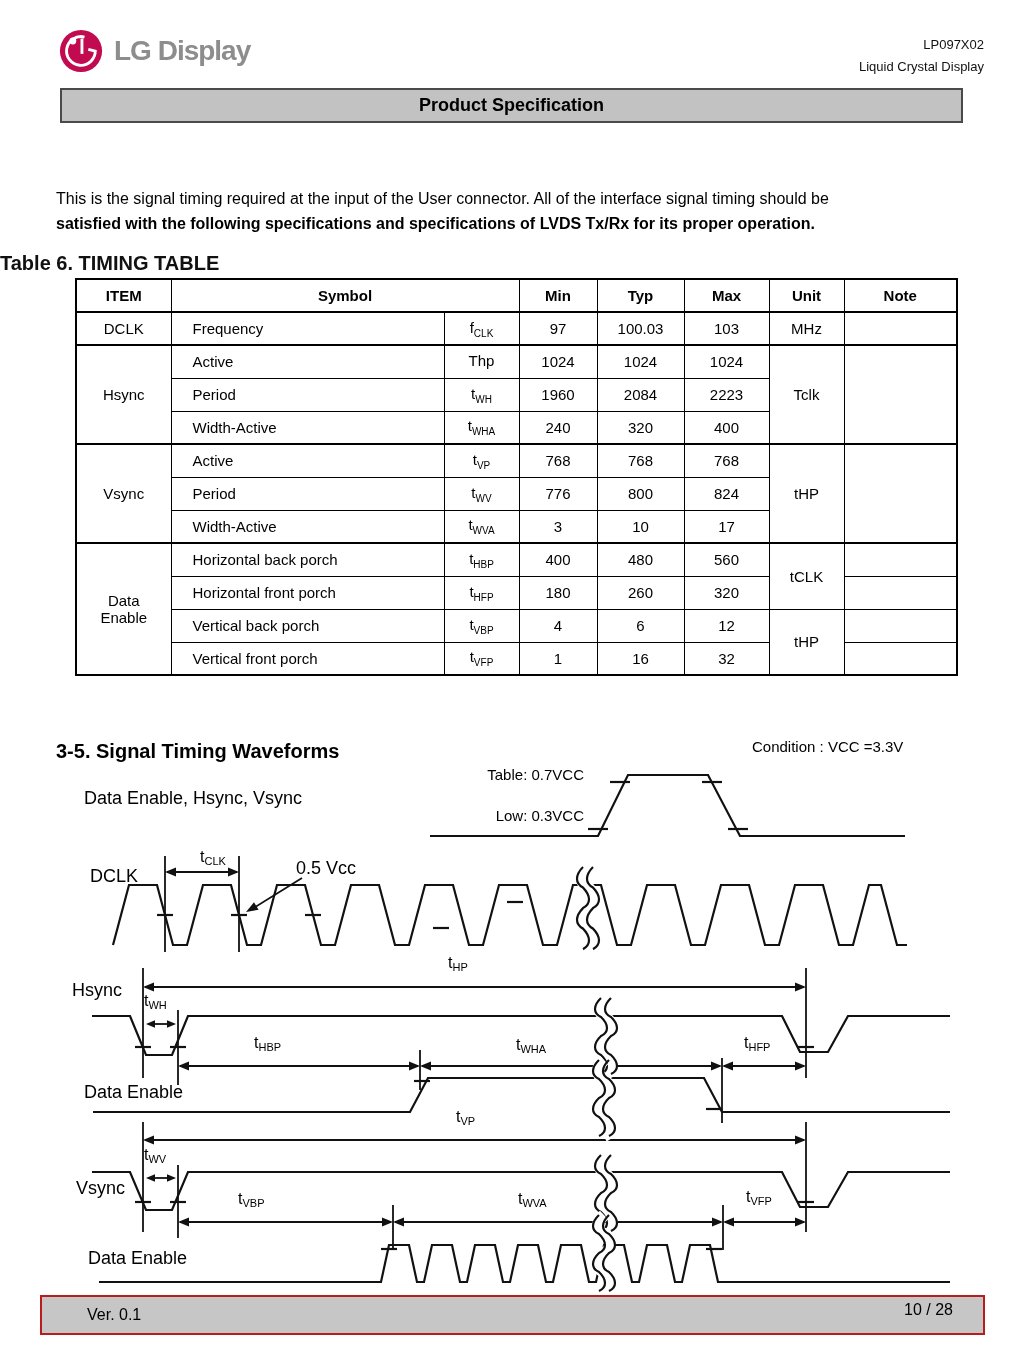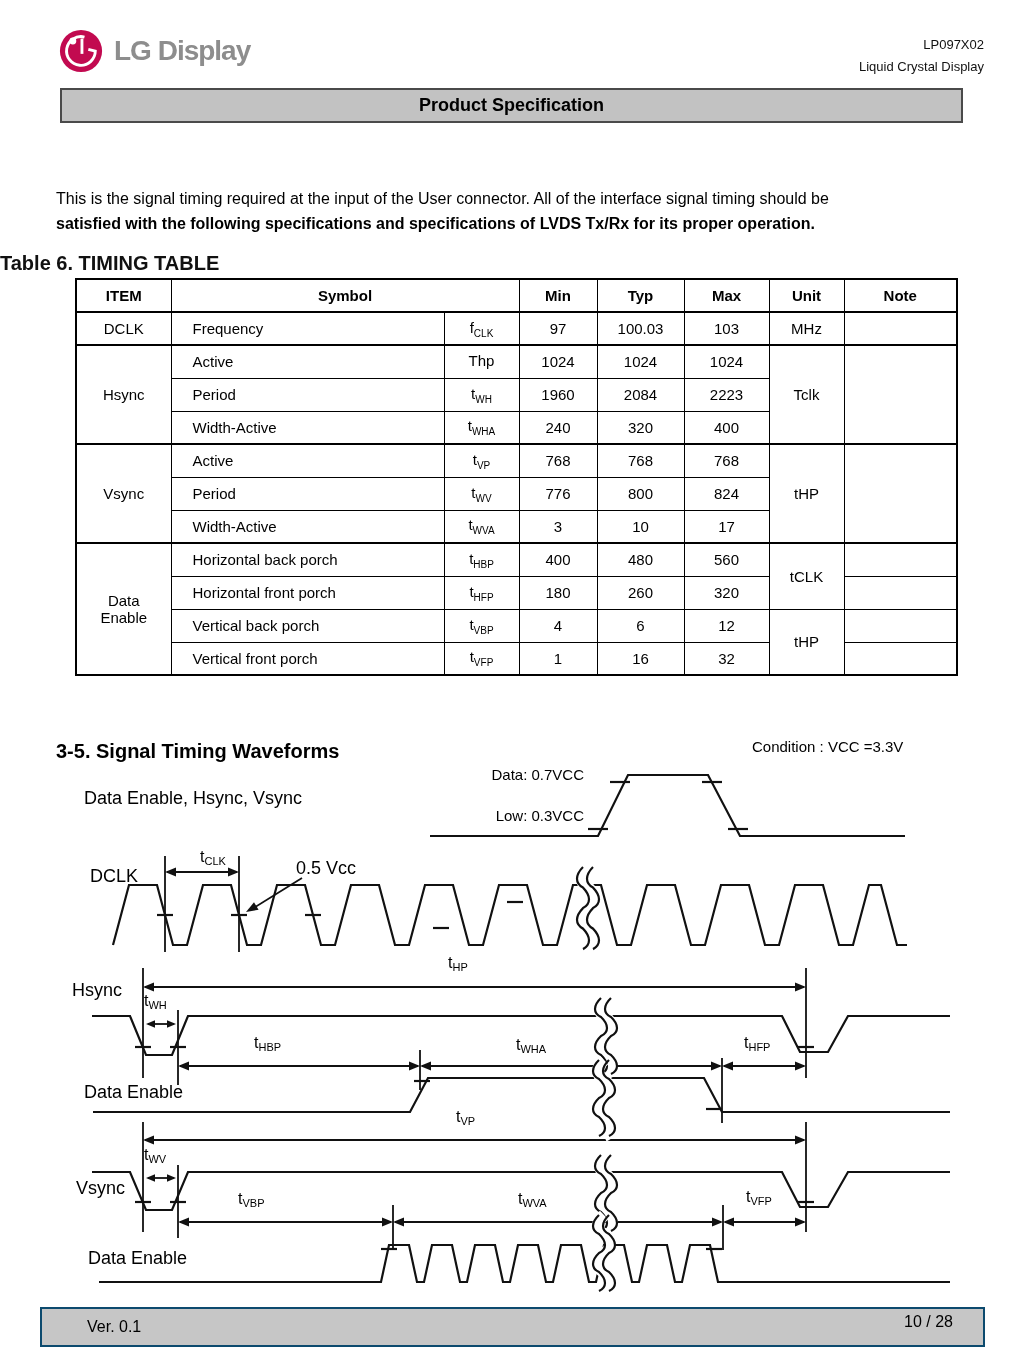--- a/index.html
+++ b/index.html
@@ -42,21 +42,21 @@
   .wv{fill:none;stroke:#111;stroke-width:2.2px;stroke-linejoin:miter;}
   .gd{stroke:#111;stroke-width:1.8px;}
   .tk{stroke:#111;stroke-width:2.2px;}
   .ar{stroke:#111;stroke-width:1.8px;}
   .ah{fill:#111;stroke:none;}
   .sqw{stroke:#fff;stroke-width:12px;fill:none;}
   .sqb{stroke:#111;stroke-width:2.2px;fill:none;}
 
   
   .footer{position:absolute;left:40px;top:1295px;width:945px;height:40px;background:#c6c6c6;
-          border:2px solid #0c4a6e;box-sizing:border-box;font-size:16px;color:#000;margin-top:12px;}
+          border:2px solid #b91c1c;box-sizing:border-box;font-size:16px;color:#000;}
   .footer .ver{position:absolute;left:45px;top:9px;}
   .footer .date{position:absolute;left:0;width:100%;text-align:center;top:9px;}
   .footer .pg{position:absolute;right:30px;top:4px;}
 </style>
 </head>
 <body>
 
 <div class="page">
 
   <div class="brand-row">
@@ -193,21 +193,21 @@
         <td>16</td>
         <td>32</td>
         <td></td>
       </tr>
     </tbody>
   </table>
 
   <div class="h1" style="top:740px;">3-5. Signal Timing Waveforms</div>
   <div class="wl-sm" style="left:752px;top:738px;">Condition : VCC =3.3V</div>
   <div class="wl" style="left:84px;top:788px;">Data Enable, Hsync, Vsync</div>
-  <div class="wl-sm ra" style="left:474px;top:766px;">Data: 0.7VCC</div>
+  <div class="wl-sm ra" style="left:474px;top:766px;">Table: 0.7VCC</div>
   <div class="wl-sm ra" style="left:474px;top:807px;text-align:right;">Low:  0.3VCC</div>
 
   <div class="wl" style="left:90px;top:866px;">DCLK</div>
   <div class="tl" style="left:200px;top:848px;"><span>t</span><span class="sub">CLK</span></div>
   <div class="wl" style="left:296px;top:858px;">0.5 Vcc</div>
 
   <div class="wl" style="left:72px;top:980px;">Hsync</div>
   <div class="tl" style="left:448px;top:954px;"><span>t</span><span class="sub">HP</span></div>
   <div class="tl" style="left:144px;top:992px;"><span>t</span><span class="sub">WH</span></div>
   <div class="tl" style="left:254px;top:1034px;"><span>t</span><span class="sub">HBP</span></div>

